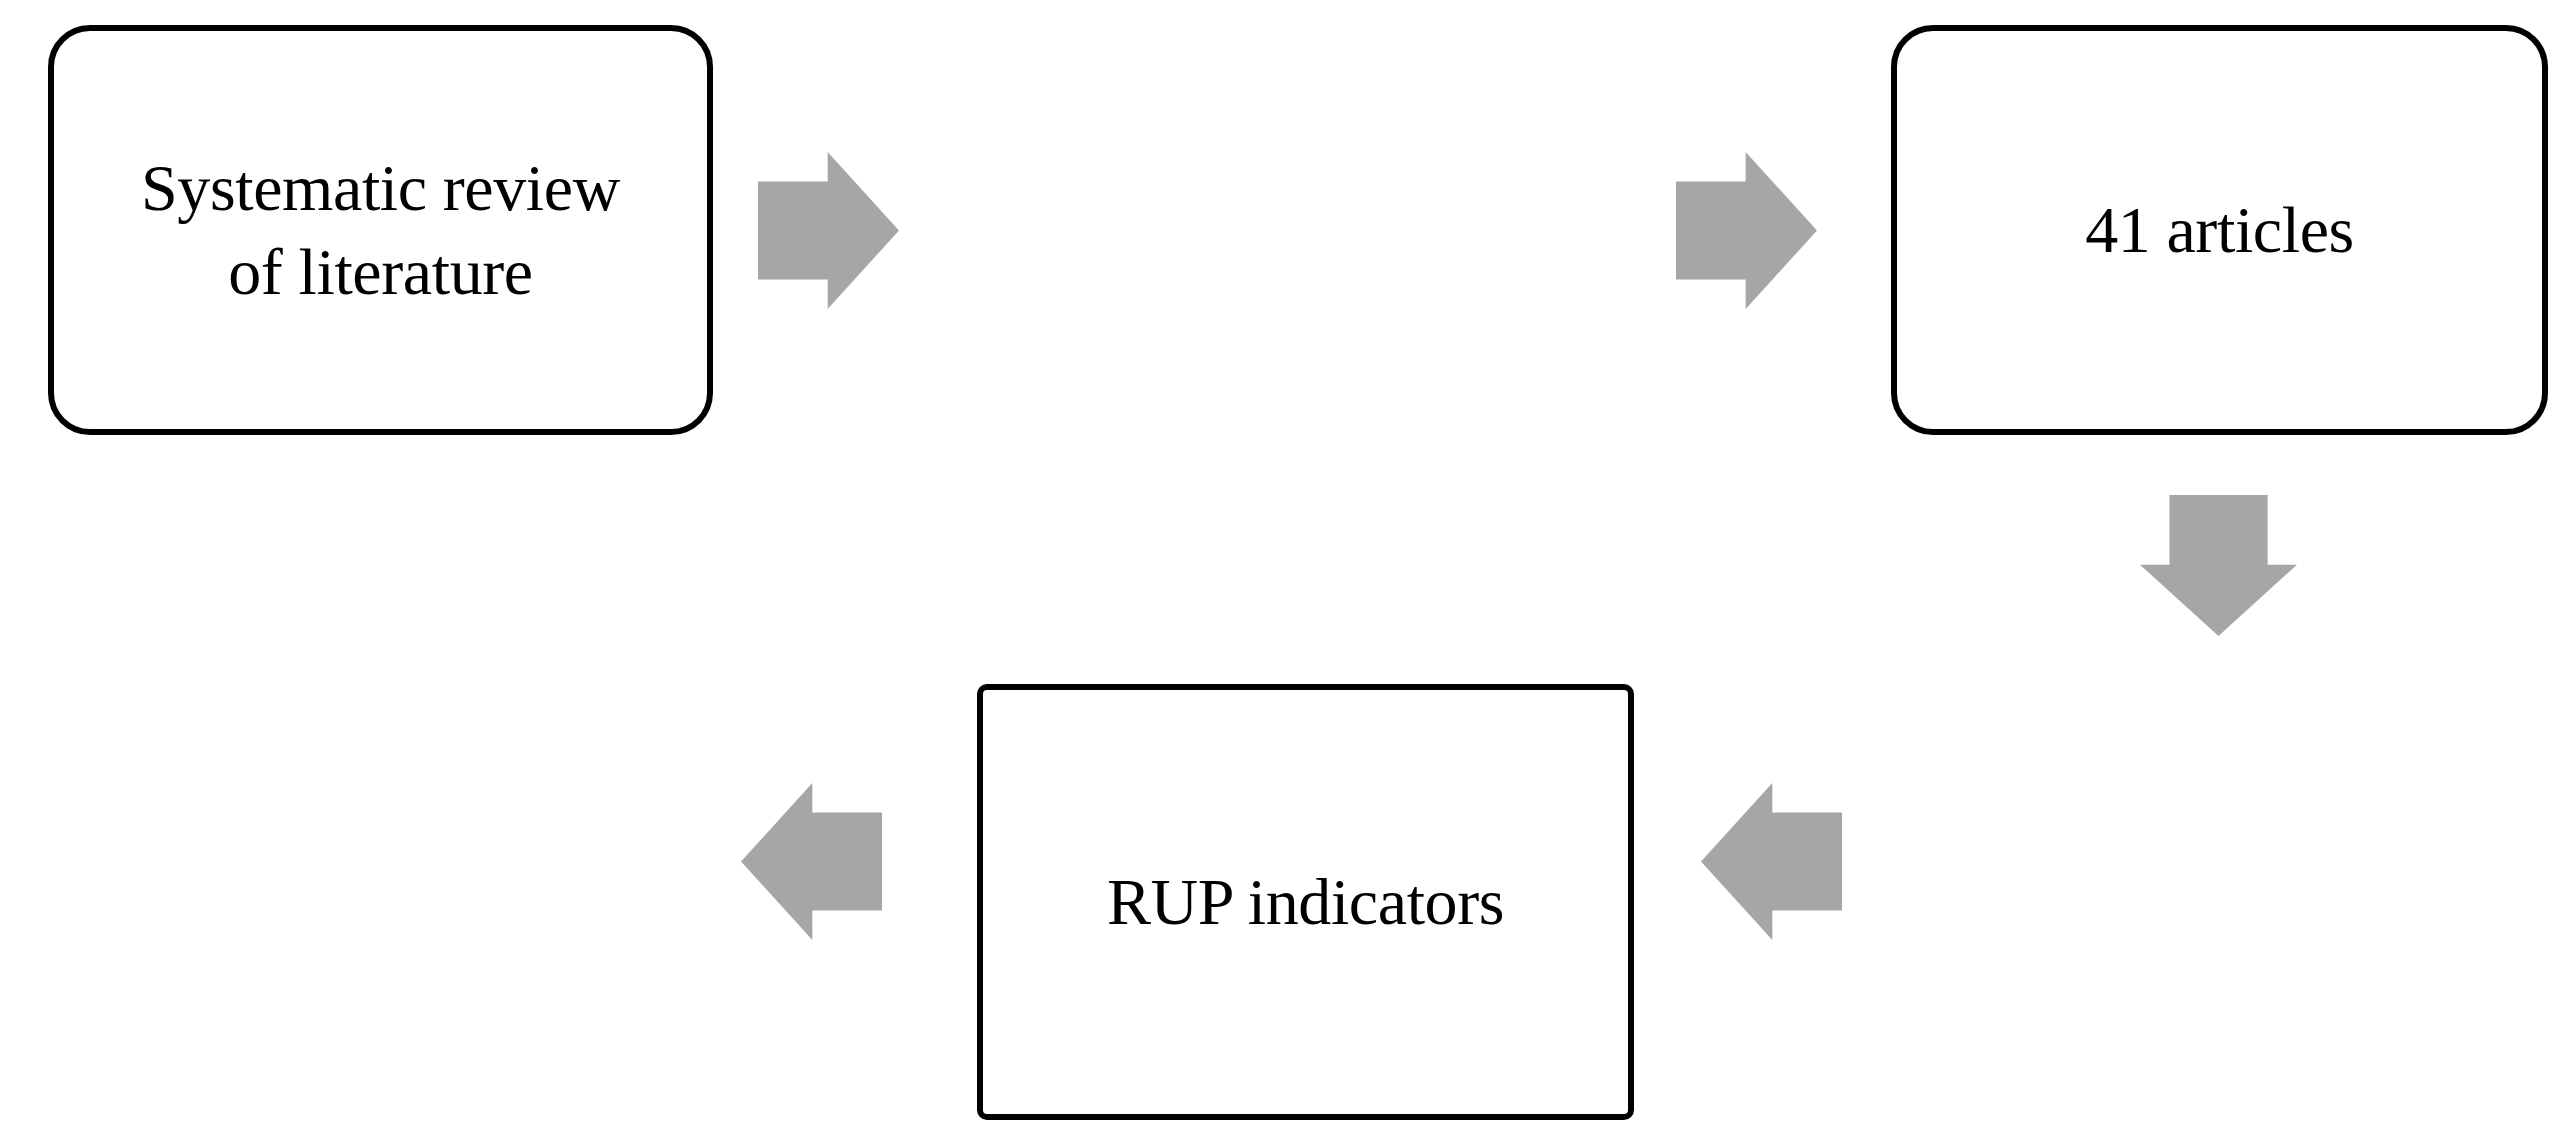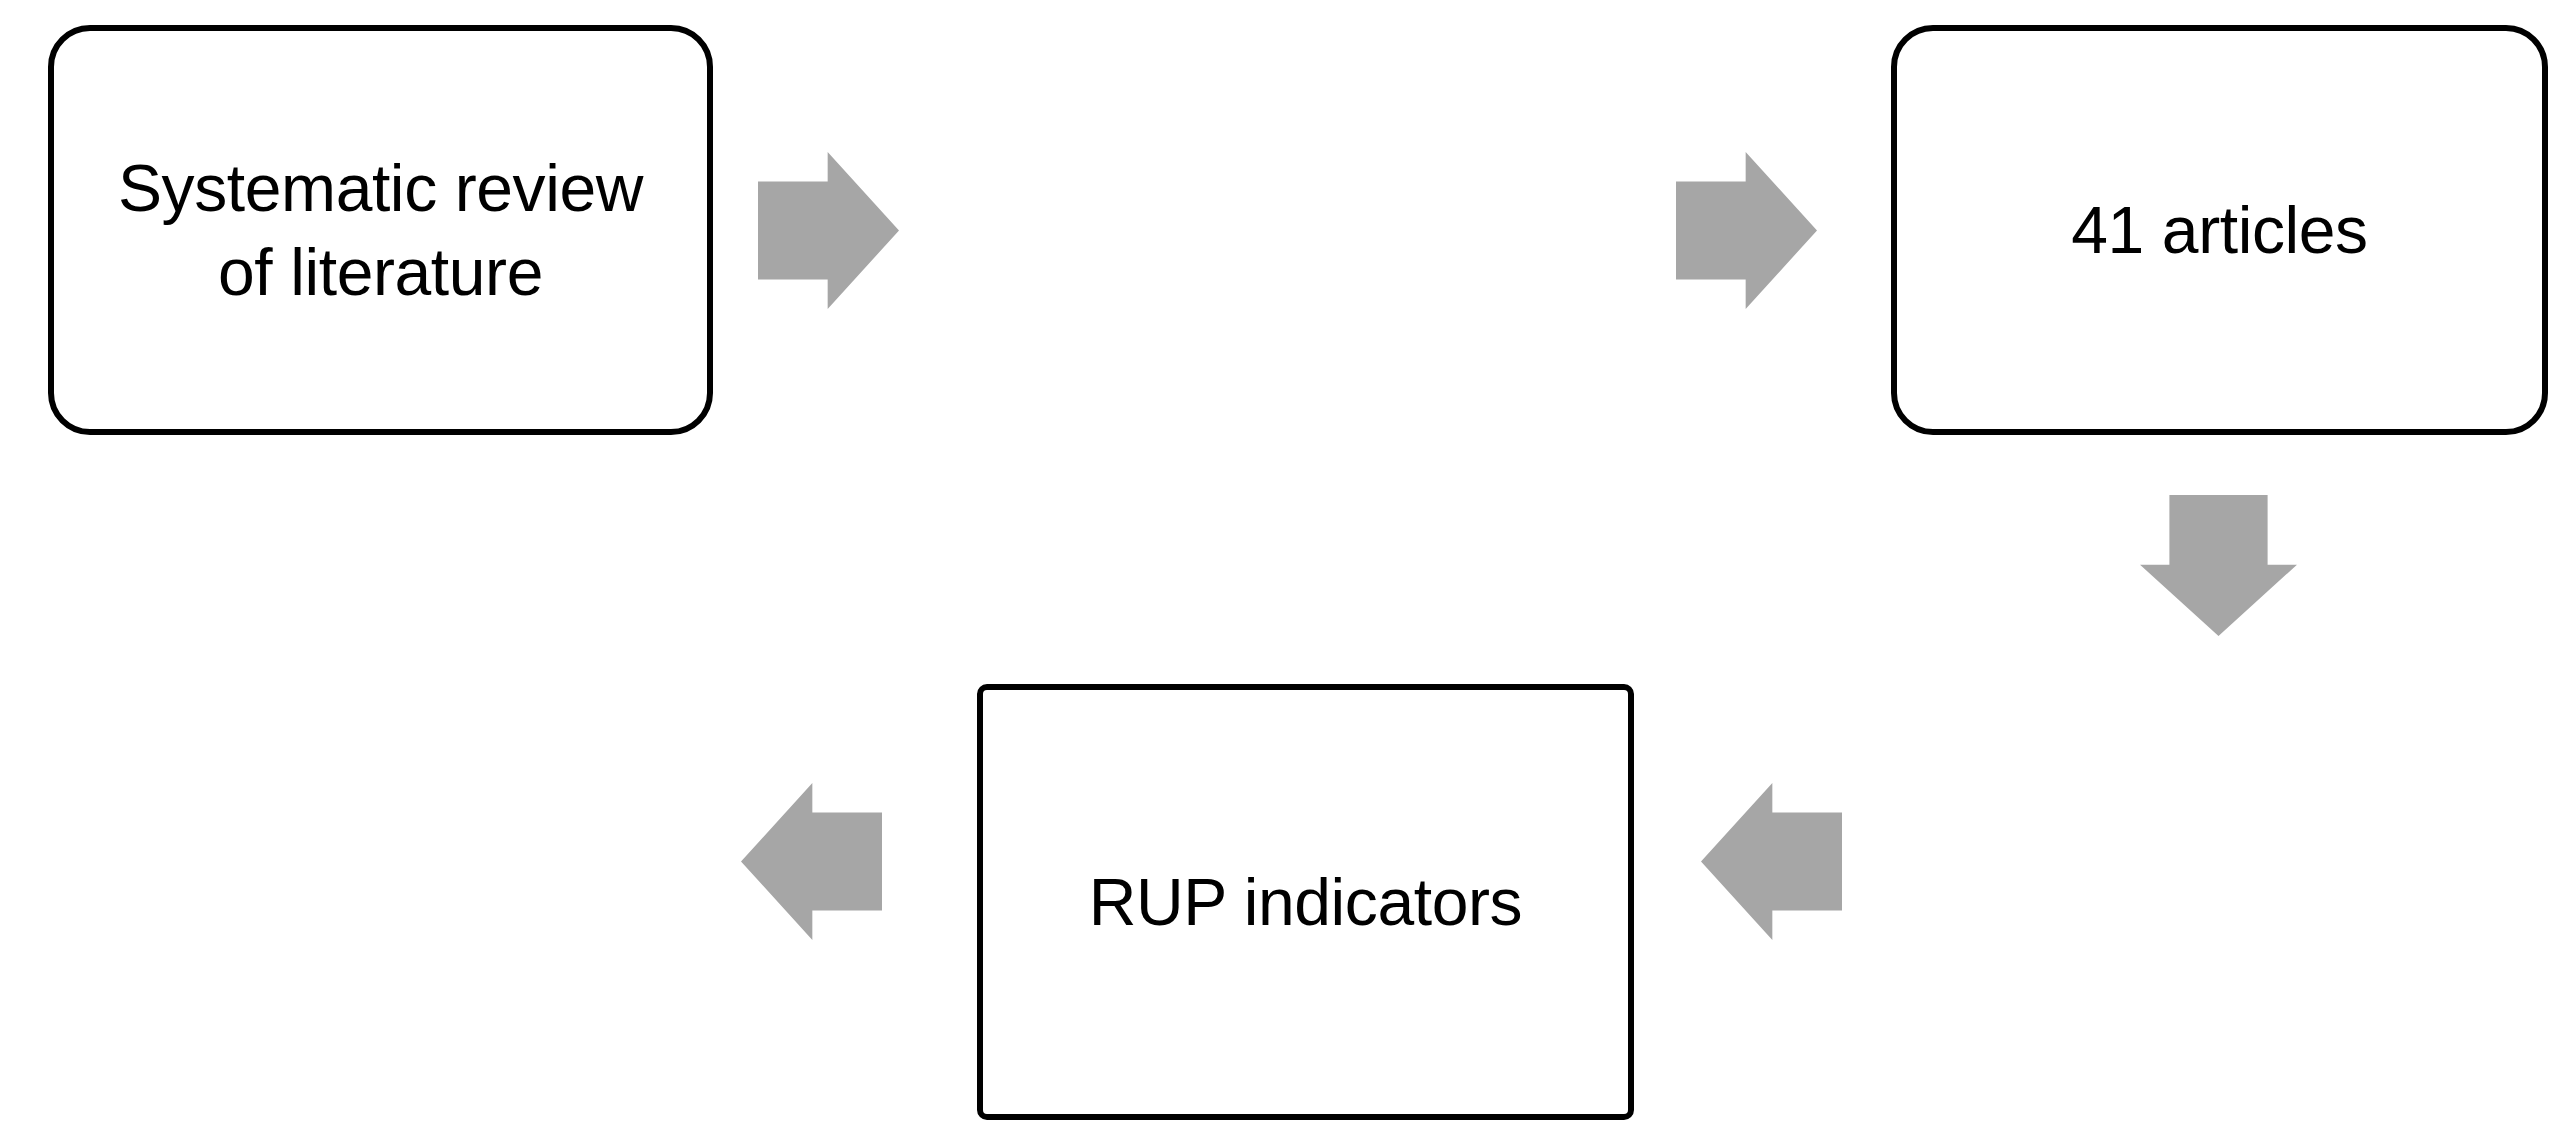--- a/index.html
+++ b/index.html
@@ -6,21 +6,21 @@
     margin: 0;
     padding: 0;
     background: #ffffff;
   }
   .canvas {
     position: relative;
     width: 2576px;
     height: 1139px;
     background: #ffffff;
     overflow: hidden;
-    font-family: Liberation Sans, sans-serif;
+    font-family: Liberation Serif, serif;
   }
   .node-box {
     position: absolute;
     box-sizing: border-box;
     border: 6.7px solid #000000;
     border-radius: 42px;
     background: #ffffff;
     display: flex;
     align-items: center;
     justify-content: center;

